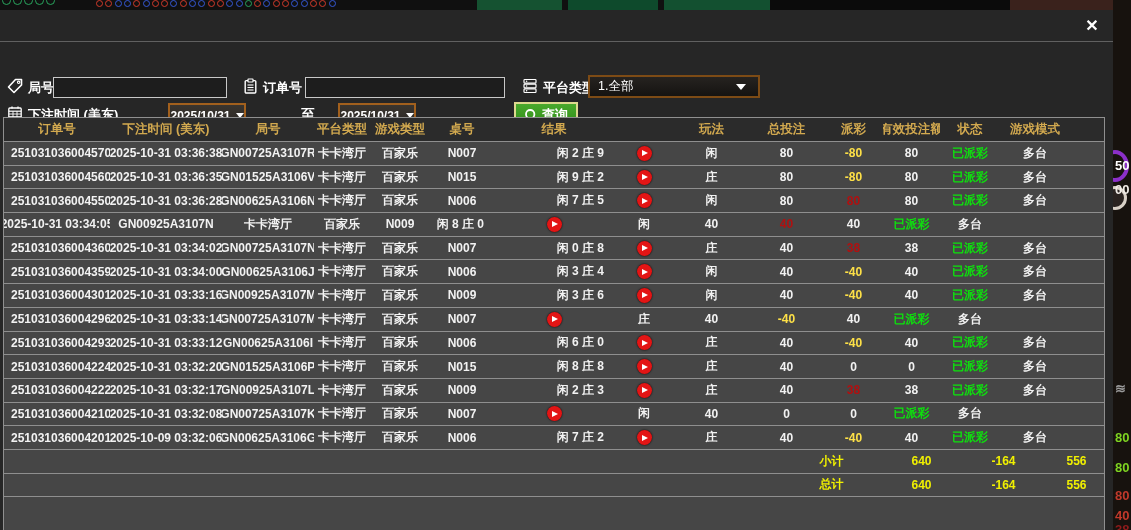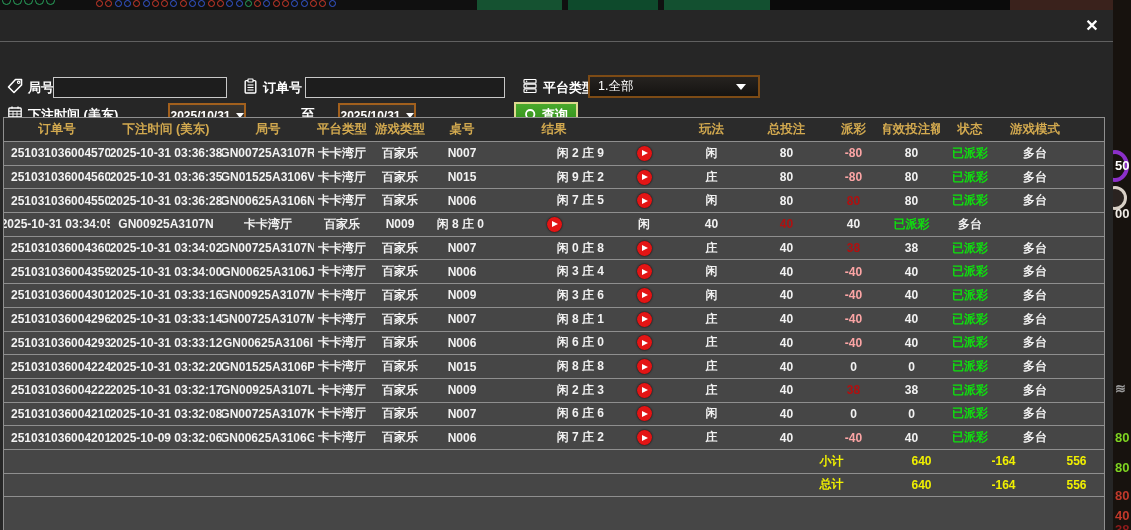--- a/index.html
+++ b/index.html
@@ -47,21 +47,21 @@
   .trow, .hrow, .srow { display:grid;
       grid-template-columns:106px 112px 92px 56px 60px 64px 120px 60px 75px 75px 59px 57px 60px 70px 1fr; }
   .hrow { height:24px; background:#2b2b2b; border-bottom:1px solid #8f8f8f; }
   .trow { height:23.7px; border-bottom:1px solid #8f8f8f; }
   .srow { height:23.7px; border-bottom:1px solid #8f8f8f;gap:15px; }
   .cell { display:flex; align-items:center; justify-content:center; color:#f2f2f2; font-size:12px; font-weight:600;
           white-space:nowrap; overflow:hidden; }
   .hcell { color:#d2a94f; font-weight:bold; font-size:12.5px; }
   .c-order { justify-content:flex-start; padding-left:7px; }
   .c-result { justify-content:flex-end; padding-right:10px; }
-  .loss { color:#fca5a5; }
+  .loss { color:#fde047; }
   .win { color:#b01010; }
   .zero { color:#f2f2f2; }
   .st { color:#0ee00e; }
   .sum { color:#f0f000; font-weight:bold; }
   .play-btn { width:15px; height:15px; border-radius:50%; background:#e31515; display:flex; align-items:center;
               justify-content:center; box-shadow:0 0 2px #000; cursor:pointer; }
   .play-btn::after { content:""; border-left:6px solid #fff; border-top:3.5px solid transparent;
                      border-bottom:3.5px solid transparent; margin-left:1px; }
 </style>
 </head>
@@ -104,21 +104,21 @@
       <div class="strip-circle" style="left: 291.3px; top: 0px; width: 7px; height: 7px; border: 1.4px solid rgb(53, 88, 212);"></div>
       <div class="strip-circle" style="left: 300.6px; top: 0px; width: 7px; height: 7px; border: 1.4px solid rgb(53, 88, 212);"></div>
       <div class="strip-circle" style="left: 309.9px; top: 0px; width: 7px; height: 7px; border: 1.4px solid rgb(208, 58, 42);"></div>
       <div class="strip-circle" style="left: 319.2px; top: 0px; width: 7px; height: 7px; border: 1.4px solid rgb(208, 58, 42);"></div>
       <div class="strip-circle" style="left: 328.5px; top: 0px; width: 7px; height: 7px; border: 1.4px solid rgb(53, 88, 212);"></div>
     </div>
   <div class="right-bleed" id="right-bleed">
     <div class="chip-arc"></div>
     <div class="chip2"></div>
   <div class="frag" style="top: 158px; color: rgb(255, 255, 255);">50</div>
-      <div class="frag" style="top: 206px; color: rgb(240, 236, 230);">00</div>
+      <div class="frag" style="top: 182px; color: rgb(240, 236, 230);">00</div>
       <div class="frag" style="top: 381px; color: rgb(154, 154, 154);">≋</div>
       <div class="frag" style="top: 430px; color: rgb(126, 211, 33);">80</div>
       <div class="frag" style="top: 460px; color: rgb(126, 211, 33);">80</div>
       <div class="frag" style="top: 488px; color: rgb(192, 57, 43);">80</div>
       <div class="frag" style="top: 508px; color: rgb(192, 57, 43);">40</div>
       <div class="frag" style="top: 522px; color: rgb(142, 27, 27);">38</div>
     </div>
 
   <div class="modal">
     <div class="topbar">
@@ -354,21 +354,20 @@
             <div class="cell">多台</div>
             <div class="cell"></div>
           </div>
           <div class="trow">
             <div class="cell c-order">251031036004296</div>
             <div class="cell">2025-10-31 03:33:14</div>
             <div class="cell">GN00725A3107M</div>
             <div class="cell">卡卡湾厅</div>
             <div class="cell">百家乐</div>
             <div class="cell">N007</div>
-            <div class="cell c-result">闲 8 庄 1</div>
             <div class="cell">
               <div class="play-btn"></div>
             </div>
             <div class="cell">庄</div>
             <div class="cell">40</div>
             <div class="cell loss">-40</div>
             <div class="cell">40</div>
             <div class="cell st">已派彩</div>
             <div class="cell">多台</div>
             <div class="cell"></div>
@@ -430,21 +429,20 @@
             <div class="cell">多台</div>
             <div class="cell"></div>
           </div>
           <div class="trow">
             <div class="cell c-order">251031036004210</div>
             <div class="cell">2025-10-31 03:32:08</div>
             <div class="cell">GN00725A3107K</div>
             <div class="cell">卡卡湾厅</div>
             <div class="cell">百家乐</div>
             <div class="cell">N007</div>
-            <div class="cell c-result">闲 6 庄 6</div>
             <div class="cell">
               <div class="play-btn"></div>
             </div>
             <div class="cell">闲</div>
             <div class="cell">40</div>
             <div class="cell zero">0</div>
             <div class="cell">0</div>
             <div class="cell st">已派彩</div>
             <div class="cell">多台</div>
             <div class="cell"></div>

